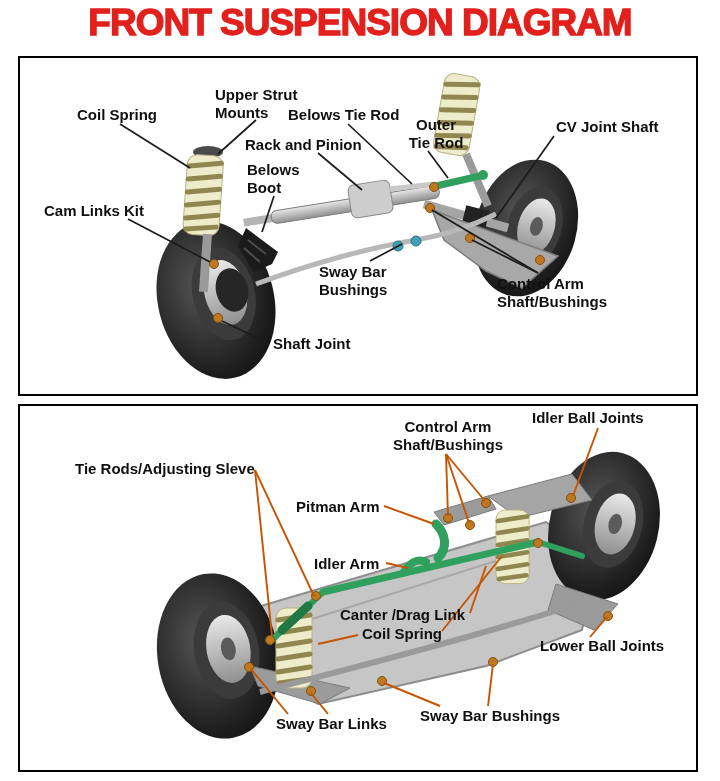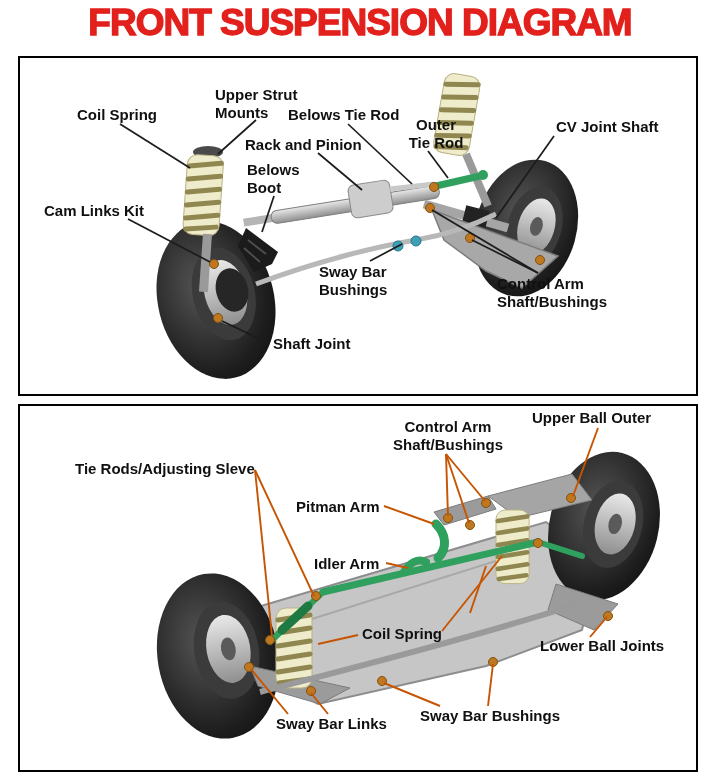--- a/index.html
+++ b/index.html
@@ -234,23 +234,24 @@
         <path class="leader-b" d="M570,231 L587,211"></path>
         <path class="leader-b" d="M268,308 L231,263"></path>
         <path class="leader-b" d="M308,308 L291,287"></path>
         <path class="leader-b" d="M420,300 L364,277"></path>
         <path class="leader-b" d="M468,300 L473,258"></path>
       </g>
     </svg>
 
     <div class="lbl center" style="left:358px;top:12px;width:140px">Control Arm
 Shaft/Bushings</div>
-    <div class="lbl" style="left:512px;top:3px">Upper Ball Outer</div>
+    <div class="lbl" style="left:512px;top:3px">Idler Ball Joints</div>
     <div class="lbl" style="left:55px;top:54px">Tie Rods/Adjusting Sleve</div>
     <div class="lbl" style="left:276px;top:92px">Pitman Arm</div>
     <div class="lbl" style="left:294px;top:149px">Idler Arm</div>
+    <div class="lbl" style="left:320px;top:200px">Canter /Drag Link</div>
     <div class="lbl" style="left:342px;top:219px">Coil Spring</div>
     <div class="lbl" style="left:520px;top:231px">Lower Ball Joints</div>
     <div class="lbl" style="left:256px;top:309px">Sway Bar Links</div>
     <div class="lbl" style="left:400px;top:301px">Sway Bar Bushings</div>
   </div>
 
 </div>
 
 </body></html>

